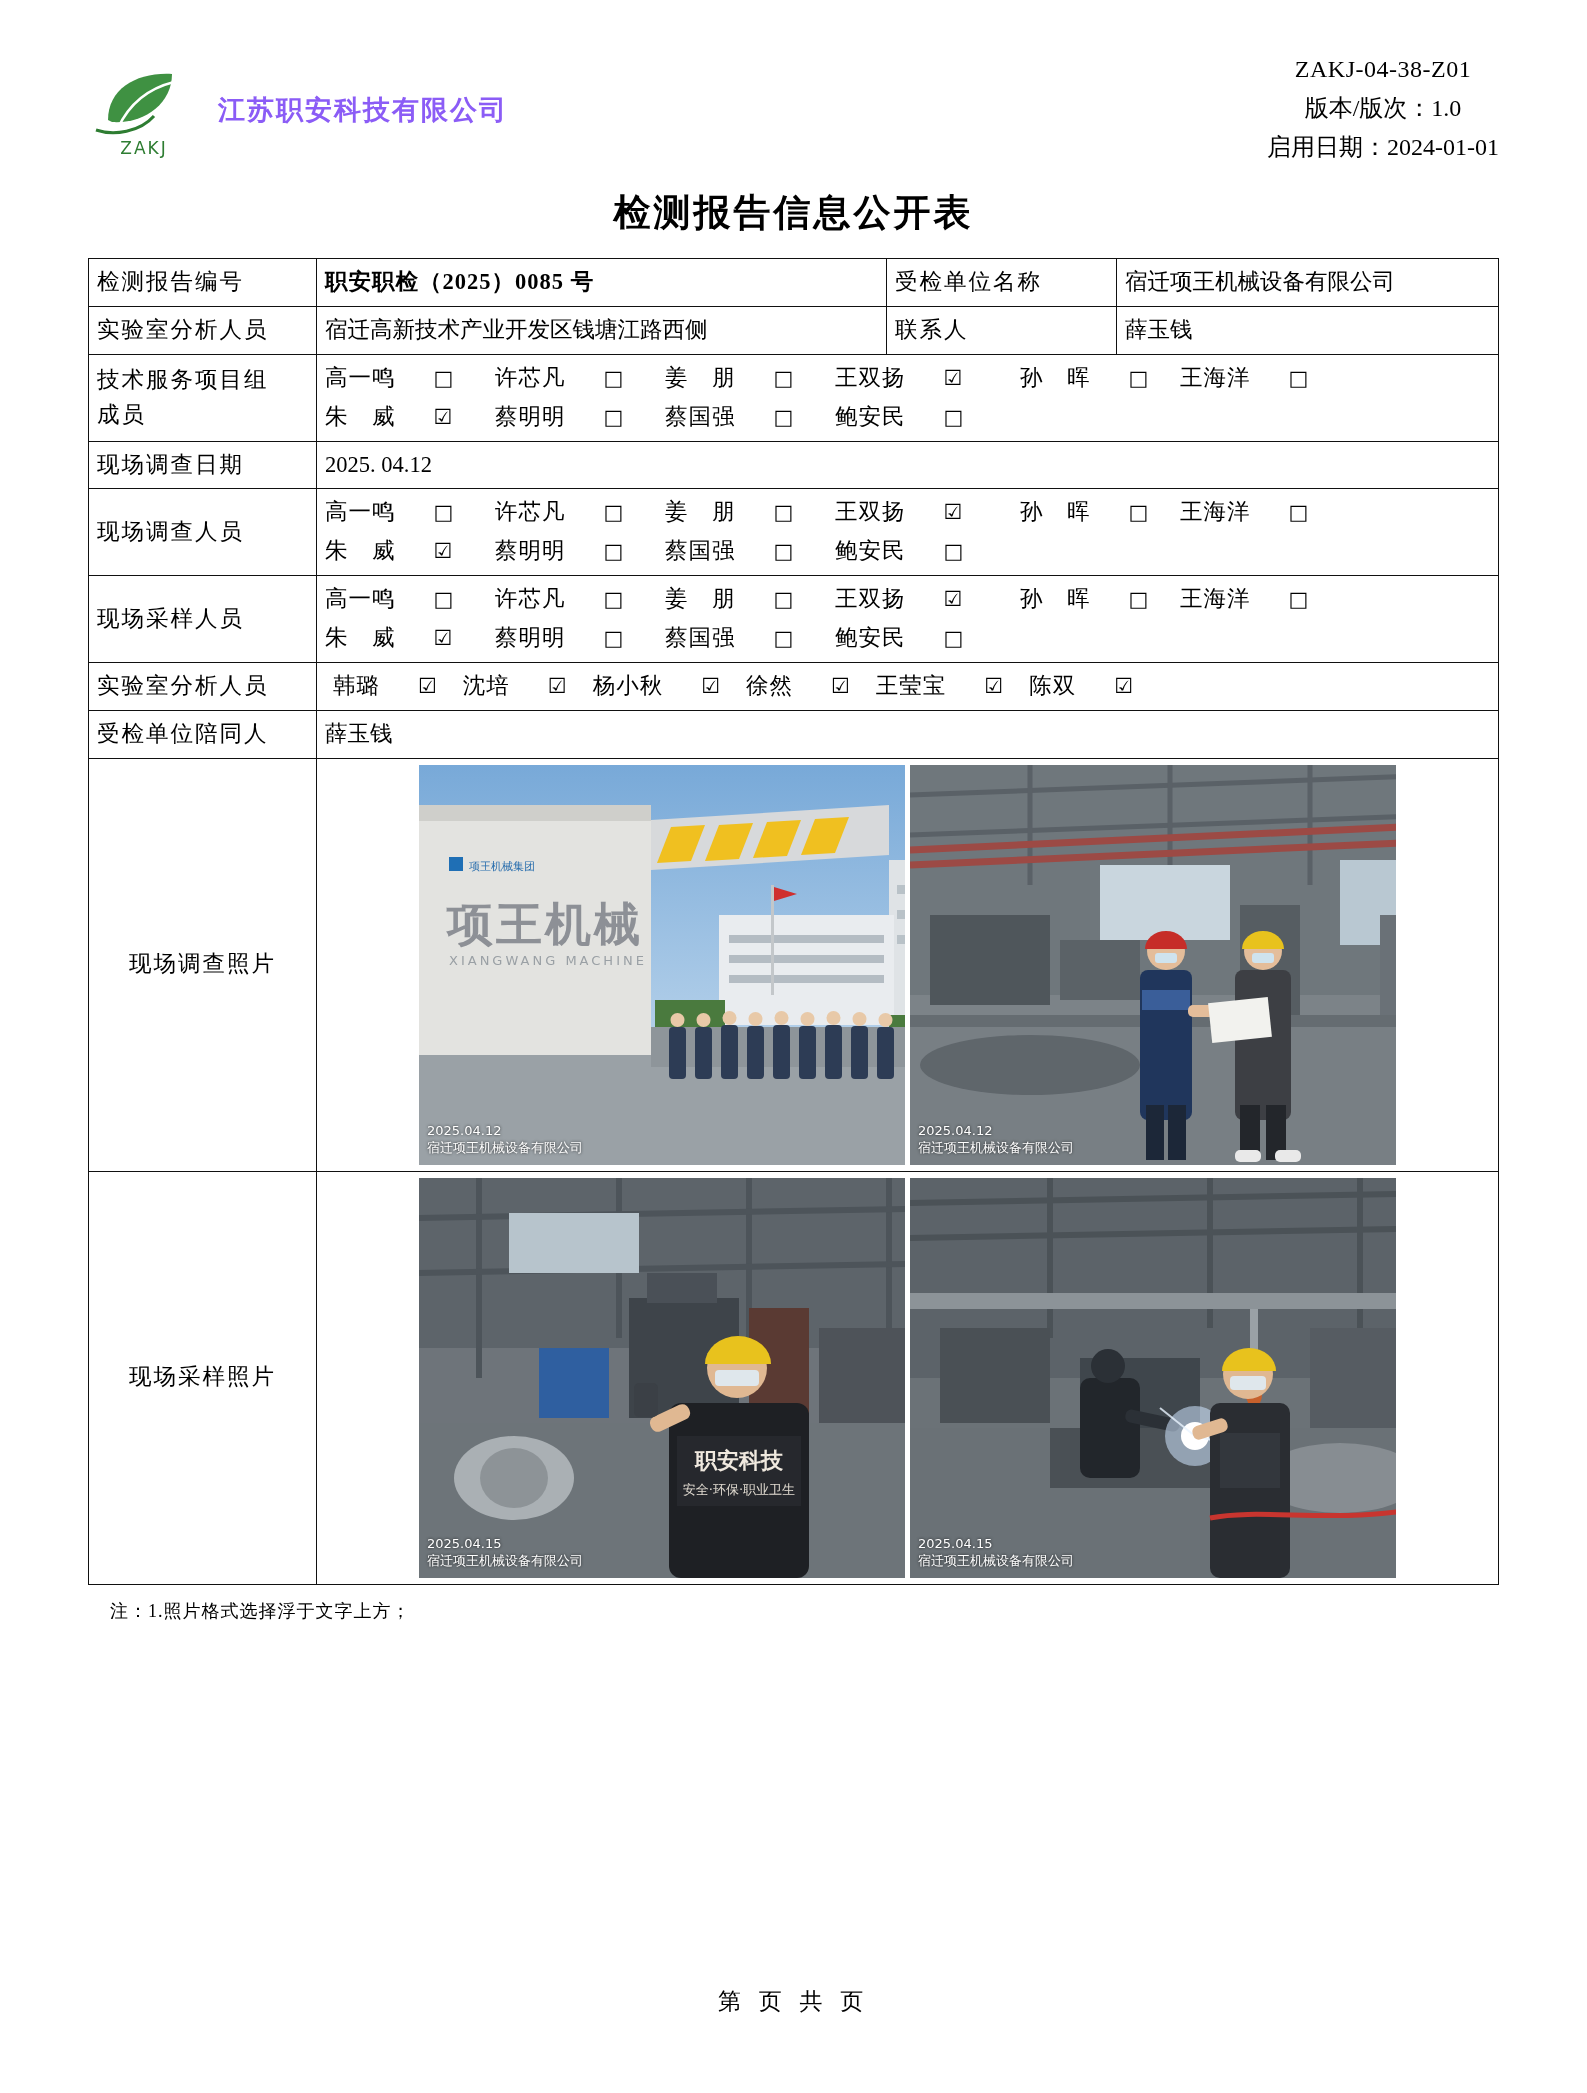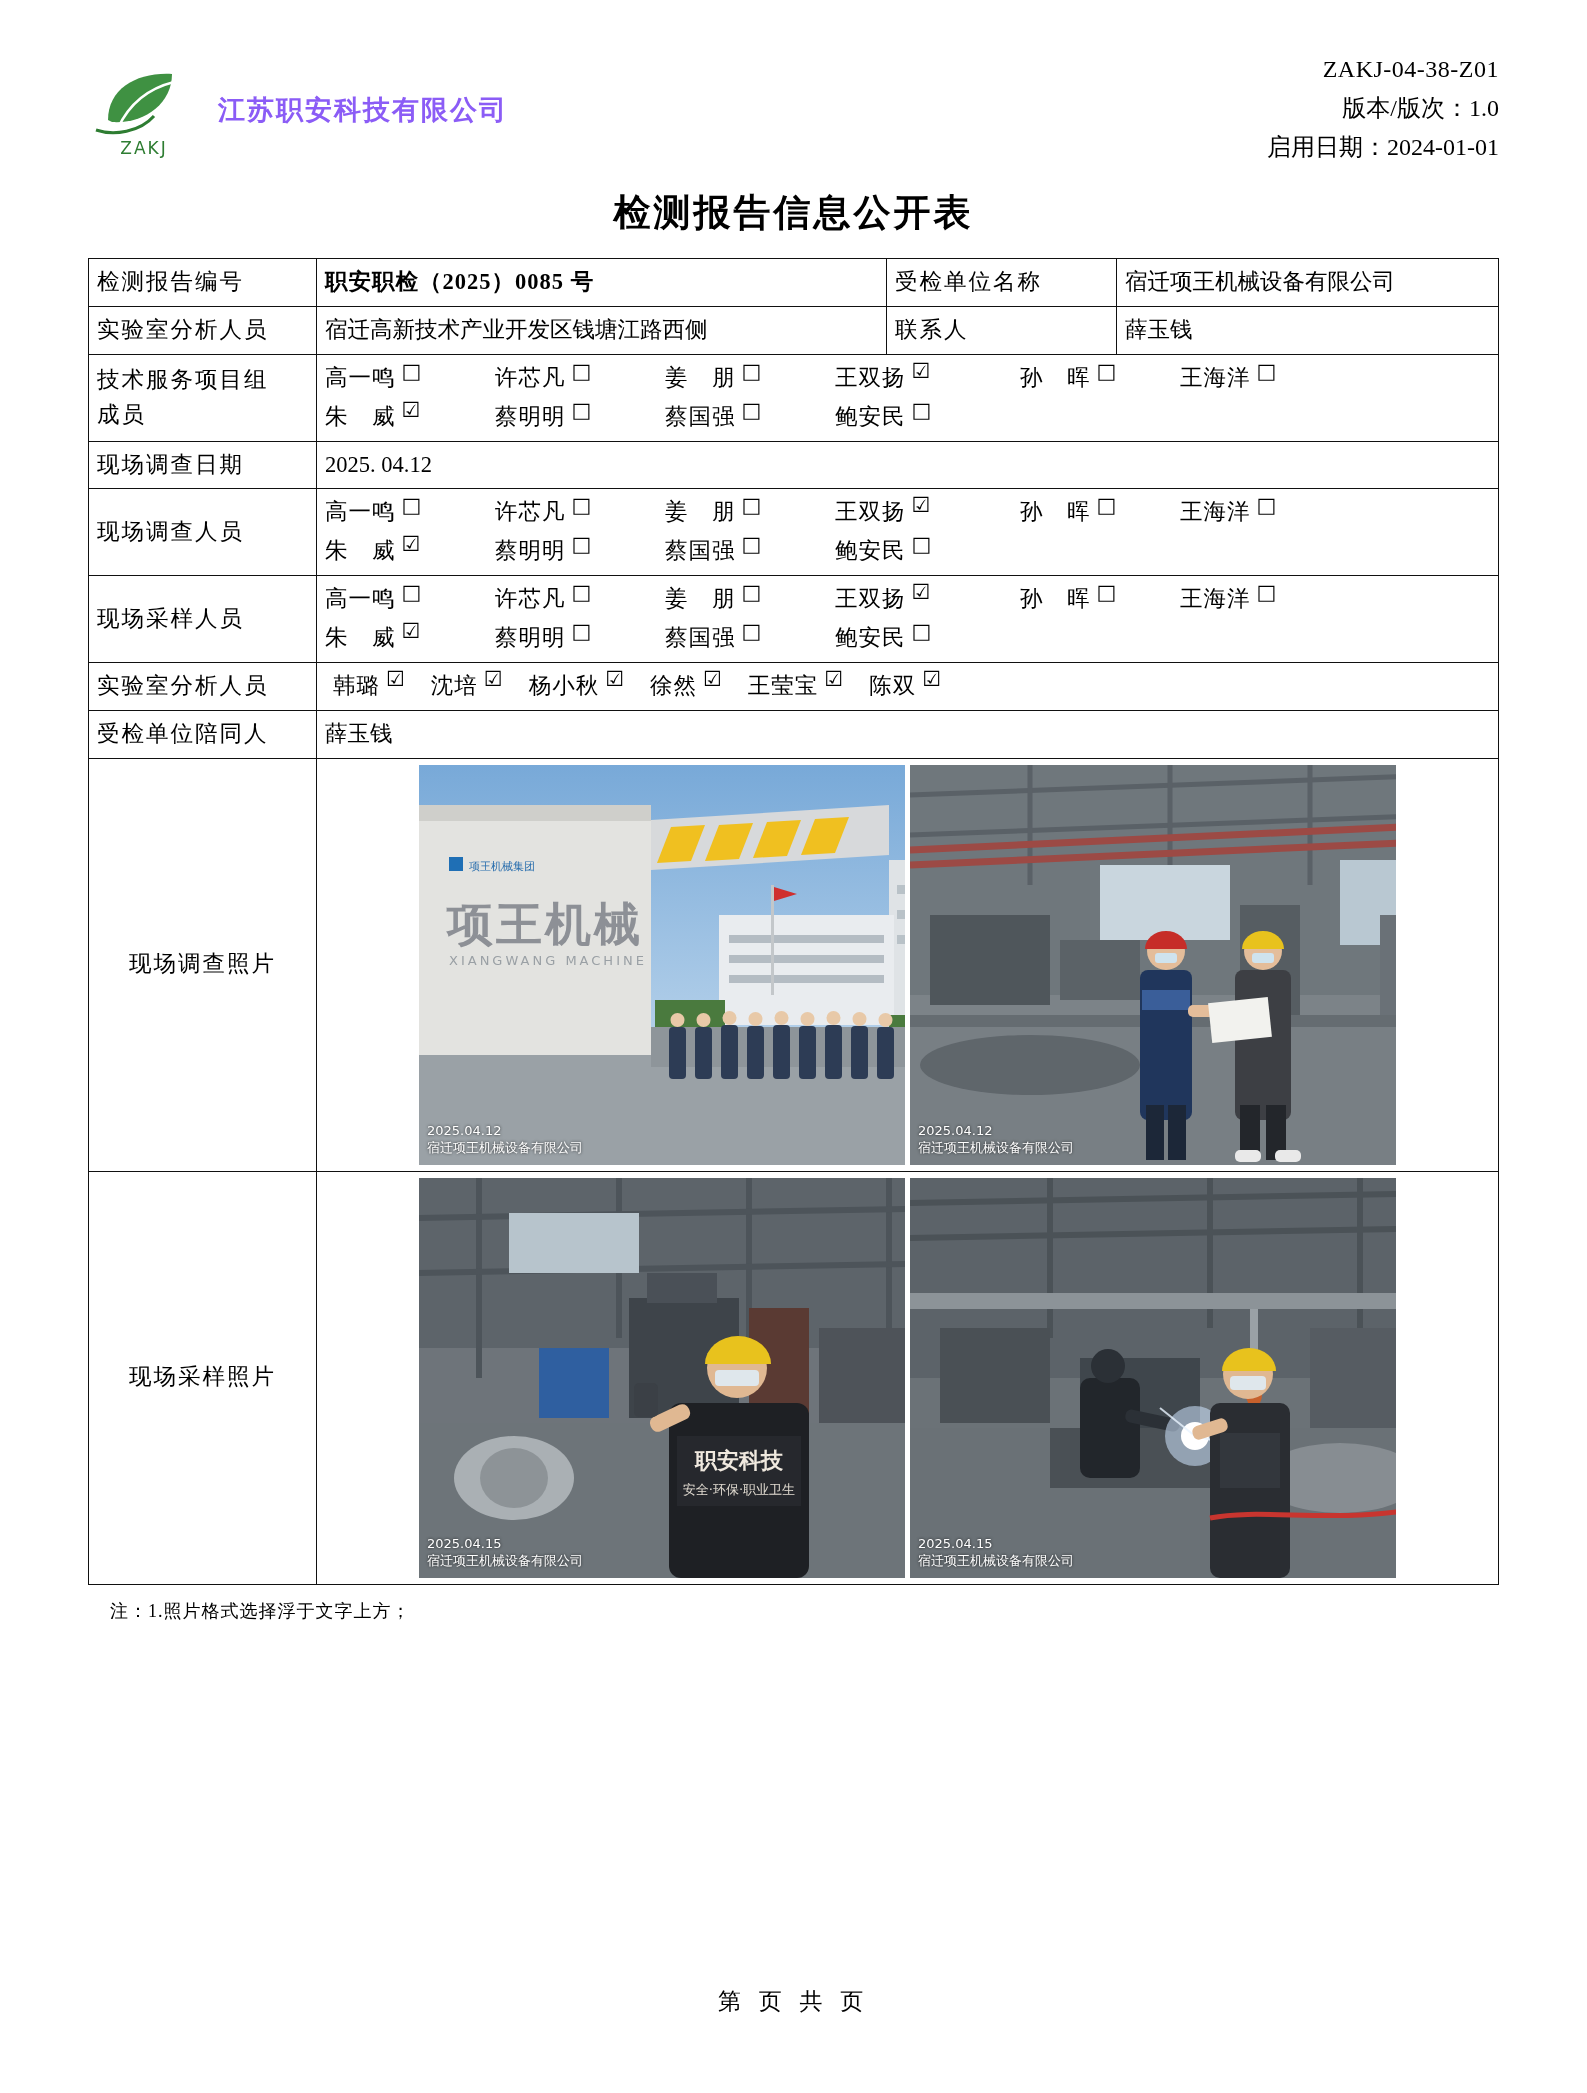--- a/index.html
+++ b/index.html
@@ -47,21 +47,21 @@
     font-family: "DejaVu Sans", sans-serif;
     font-weight: bold;
   }
   .doc-meta {
     text-align: right;
     padding-top: 10px;
     font-size: 24px;
     line-height: 1.62;
     font-family: "Liberation Serif", serif;
   }
-  .doc-meta div { white-space: nowrap; }
+  .doc-meta div { white-space: nowrap; text-align: center; }
   .doc-code { letter-spacing: 0.5px; }
 
   
   .title {
     text-align: center;
     font-size: 37px;
     font-weight: bold;
     letter-spacing: 3px;
     margin: 18px 0 20px 0;
     font-family: "Liberation Serif", serif;
@@ -86,21 +86,23 @@
     white-space: nowrap;
   }
   .ctr { }
   .bold-val {
     font-weight: bold;
     letter-spacing: 1px;
   }
   .person {
     white-space: nowrap;
     display: inline-flex;
+    align-items: center;
     justify-content: flex-start;
+    gap: 32px;
   }
   .pname { letter-spacing: 1px; }
   .box {
     display: inline-block;
     margin-left: 6px;
     font-family: "DejaVu Sans", sans-serif;
     font-size: 21px;
     line-height: 1;
   }
   

